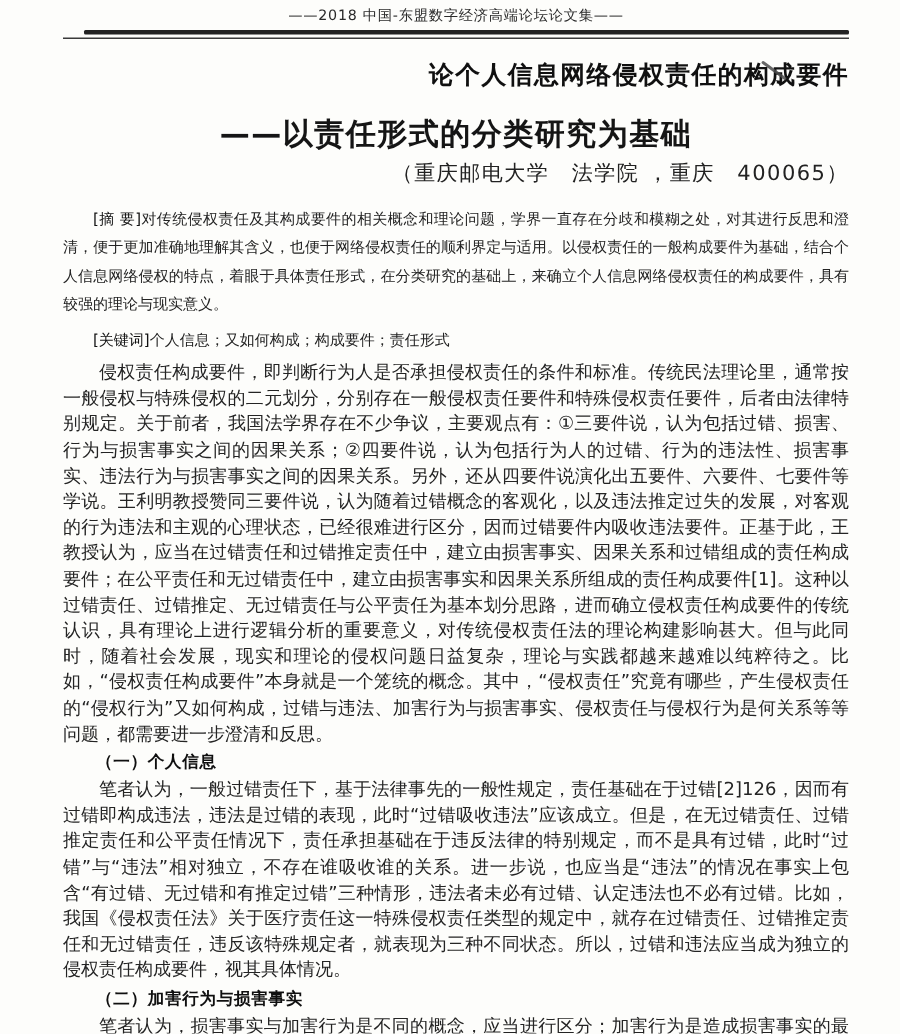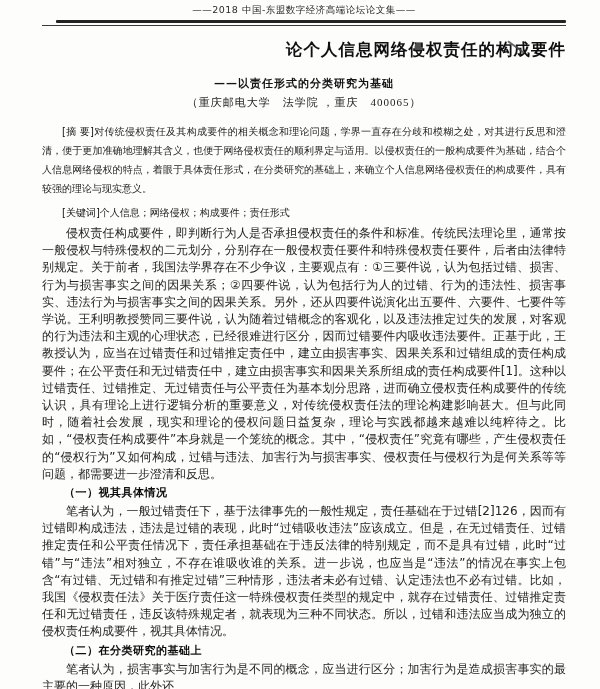--- a/index.html
+++ b/index.html
@@ -13,25 +13,25 @@
   .page{position:relative;width:600px;height:510px;padding:0 34px 0 42px;box-sizing:border-box;}
   .running-head{
     padding-top:4px;text-align:center;font-size:9.5px;color:#2a2a2a;letter-spacing:.5px;
   }
   .rule-thick{height:3px;background:#232323;margin:3px 0 0 14px;border-radius:1px;}
   .rule-thin{height:1px;background:#3a3a3a;margin-top:2px;}
   .title{
     margin:13px 0 0 0;text-align:right;font-size:16.5px;font-weight:bold;color:#101010;letter-spacing:1px;
   }
   .subtitle{
-    margin:15px 0 0 0;text-align:center;font-size:11px;font-weight:bold;color:#151515;letter-spacing:1px;
+    margin:15px 0 0 0;text-align:center;font-size:20px;font-weight:bold;color:#151515;letter-spacing:1px;
   }
   .author{margin-top:13px;text-align:center;font-size:9px;color:#222;}
   .author sup{font-size:7px;}
-  .affiliation{margin-top:4px;text-align:center;font-size:11px;color:#222;letter-spacing:1px;font-family:Liberation Serif, serif;}
+  .affiliation{margin-top:4px;text-align:right;font-size:14px;color:#222;letter-spacing:1px;}
   .abstract{
     margin:12px 0 0 0;font-size:10px;line-height:19px;text-align:justify;
     text-indent:2em;color:#232323;
   }
   .abstract b,.kw b{font-weight:normal;color:#111;}
   .kw{
     margin:6px 0 0 0;font-size:10px;line-height:18px;text-indent:2em;color:#232323;
   }
   .h-major{
     margin:21px 0 0 0;padding-left:2em;font-size:11.5px;font-weight:bold;color:#0f0f0f;letter-spacing:.5px;
@@ -57,24 +57,24 @@
   <div class="rule-thick"></div>
   <div class="rule-thin"></div>
 
   <div class="title">论个人信息网络侵权责任的构成要件</div>
   <div class="subtitle">——以责任形式的分类研究为基础</div>
 
   <div class="affiliation">（重庆邮电大学　法学院 ，重庆　400065）</div>
 
   <p class="abstract"><b>[摘 要]</b><span>对传统侵权责任及其构成要件的相关概念和理论问题，学界一直存在分歧和模糊之处，对其进行反思和澄清，便于更加准确地理解其含义，也便于网络侵权责任的顺利界定与适用。以侵权责任的一般构成要件为基础，结合个人信息网络侵权的特点，着眼于具体责任形式，在分类研究的基础上，来确立个人信息网络侵权责任的构成要件，具有较强的理论与现实意义。</span></p>
 
-  <p class="kw"><b>[关键词]</b><span>个人信息；网络侵权；构成要件；责任形式</span></p>
+  <p class="kw"><b>[关键词]</b><span>个人信息；又如何构成；构成要件；责任形式</span></p>
 
   <p class="body-para">侵权责任构成要件，即判断行为人是否承担侵权责任的条件和标准。传统民法理论里，通常按一般侵权与特殊侵权的二元划分，分别存在一般侵权责任要件和特殊侵权责任要件，后者由法律特别规定。关于前者，我国法学界存在不少争议，主要观点有：①三要件说，认为包括过错、损害、行为与损害事实之间的因果关系；②四要件说，认为包括行为人的过错、行为的违法性、损害事实、违法行为与损害事实之间的因果关系。另外，还从四要件说演化出五要件、六要件、七要件等学说。王利明教授赞同三要件说，认为随着过错概念的客观化，以及违法推定过失的发展，对客观的行为违法和主观的心理状态，已经很难进行区分，因而过错要件内吸收违法要件。正基于此，王教授认为，应当在过错责任和过错推定责任中，建立由损害事实、因果关系和过错组成的责任构成要件；在公平责任和无过错责任中，建立由损害事实和因果关系所组成的责任构成要件[1]。这种以过错责任、过错推定、无过错责任与公平责任为基本划分思路，进而确立侵权责任构成要件的传统认识，具有理论上进行逻辑分析的重要意义，对传统侵权责任法的理论构建影响甚大。但与此同时，随着社会发展，现实和理论的侵权问题日益复杂，理论与实践都越来越难以纯粹待之。比如，“侵权责任构成要件”本身就是一个笼统的概念。其中，“侵权责任”究竟有哪些，产生侵权责任的“侵权行为”又如何构成，过错与违法、加害行为与损害事实、侵权责任与侵权行为是何关系等等问题，都需要进一步澄清和反思。</p>
 
-  <div class="h-minor">（一）视其具体情况</div>
+  <div class="h-minor">（一）个人信息</div>
   <p class="body-para">笔者认为，一般过错责任下，基于法律事先的一般性规定，责任基础在于过错[2]126，因而有过错即构成违法，违法是过错的表现，此时“过错吸收违法”应该成立。但是，在无过错责任、过错推定责任和公平责任情况下，责任承担基础在于违反法律的特别规定，而不是具有过错，此时“过错”与“违法”相对独立，不存在谁吸收谁的关系。进一步说，也应当是“违法”的情况在事实上包含“有过错、无过错和有推定过错”三种情形，违法者未必有过错、认定违法也不必有过错。比如，我国《侵权责任法》关于医疗责任这一特殊侵权责任类型的规定中，就存在过错责任、过错推定责任和无过错责任，违反该特殊规定者，就表现为三种不同状态。所以，过错和违法应当成为独立的侵权责任构成要件，视其具体情况。</p>
 
-  <div class="h-minor">（二）在分类研究的基础上</div>
+  <div class="h-minor">（二）加害行为与损害事实</div>
   <p class="body-para">笔者认为，损害事实与加害行为是不同的概念，应当进行区分；加害行为是造成损害事实的最主要的一种原因，此外还</p>
 
   <div class="artifact"></div>
 </div>
 
 </body></html>

